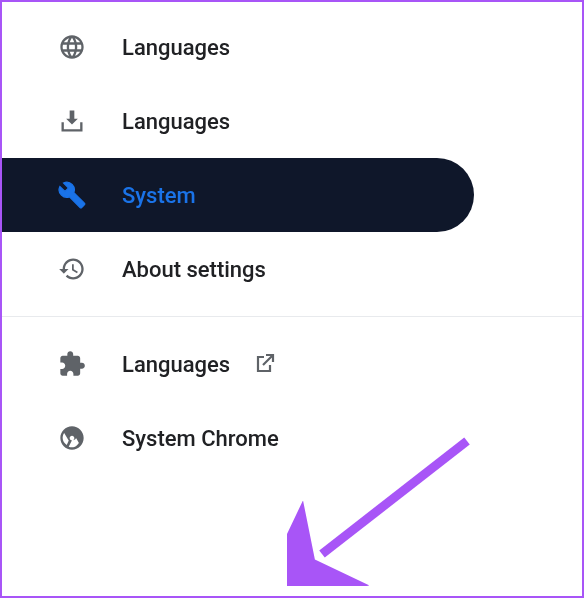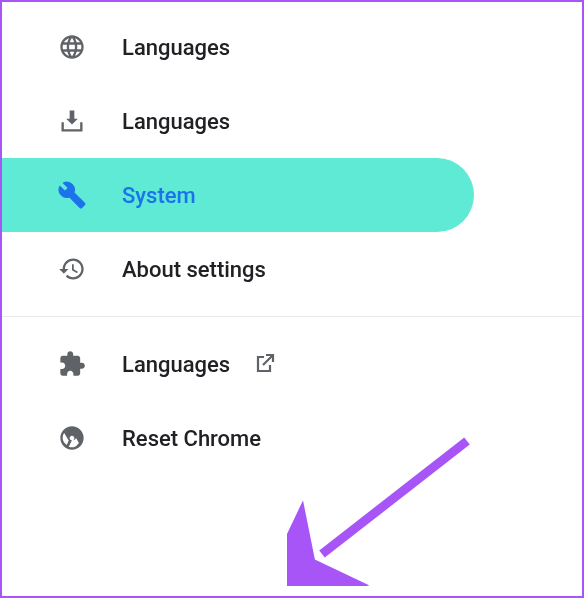--- a/index.html
+++ b/index.html
@@ -20,21 +20,21 @@
       display: flex;
       align-items: center;
       height: 74px;
       padding-left: 54px;
       cursor: pointer;
       border-top-right-radius: 40px;
       border-bottom-right-radius: 40px;
       margin-right: 108px;
     }
     .nav-item.active {
-      background: #5eead4;
+      background: #0f172a;
     }
     .nav-item.active .label {
       color: #1a73e8;
       font-weight: 500;
     }
     .nav-item.active .icon svg { fill: #1a73e8; stroke: #1a73e8; }
     .icon {
       width: 32px;
       height: 32px;
       display: flex;
@@ -123,21 +123,21 @@
         </svg>
     </span>
   </div>
 
   <div class="nav-item">
     <span class="icon">
       <svg viewBox="0 0 24 24" width="28" height="28">
           <path d="M12 2C6.48 2 2 6.48 2 12s4.48 10 10 10 10-4.48 10-10S17.52 2 12 2zm0 4c2.2 0 4 1.8 4 4 0 .7-.2 1.4-.5 2l3.4 5.9c1.3-1.6 2.1-3.7 2.1-5.9 0-4.1-3-7.5-6.9-8H12v2zm-8 6c0-1.6.5-3.1 1.3-4.3L9 14c.1 0 .1.1.2.1L7.5 18C5.4 16.5 4 14.4 4 12zm8 8c-1 0-1.9-.2-2.8-.5L12 14h.1c2.1 0 3.9-1.7 4-3.8l2.6 4.5C17.2 17.9 14.8 20 12 20zm0-6c-1.1 0-2-.9-2-2s.9-2 2-2 2 .9 2 2-.9 2-2 2z"></path>
         </svg>
     </span>
-    <span class="label">Reset Chrome</span>
+    <span class="label">System Chrome</span>
   </div>
 
 </div>
 
 <svg class="arrow-annotation" width="200" height="160" viewBox="0 0 200 160">
   <defs>
     <marker id="arrowhead" markerWidth="12" markerHeight="12" refX="2" refY="6" orient="auto">
       <path d="M0,0 L12,6 L0,12 L3,6 z" fill="#a855f7"></path>
     </marker>
   </defs>

